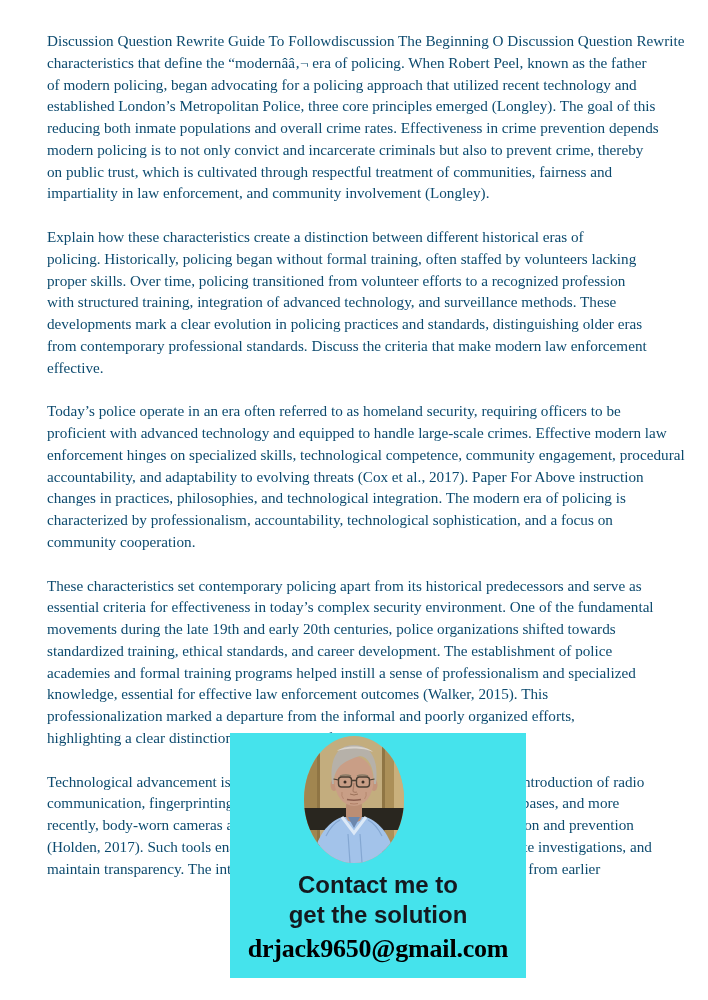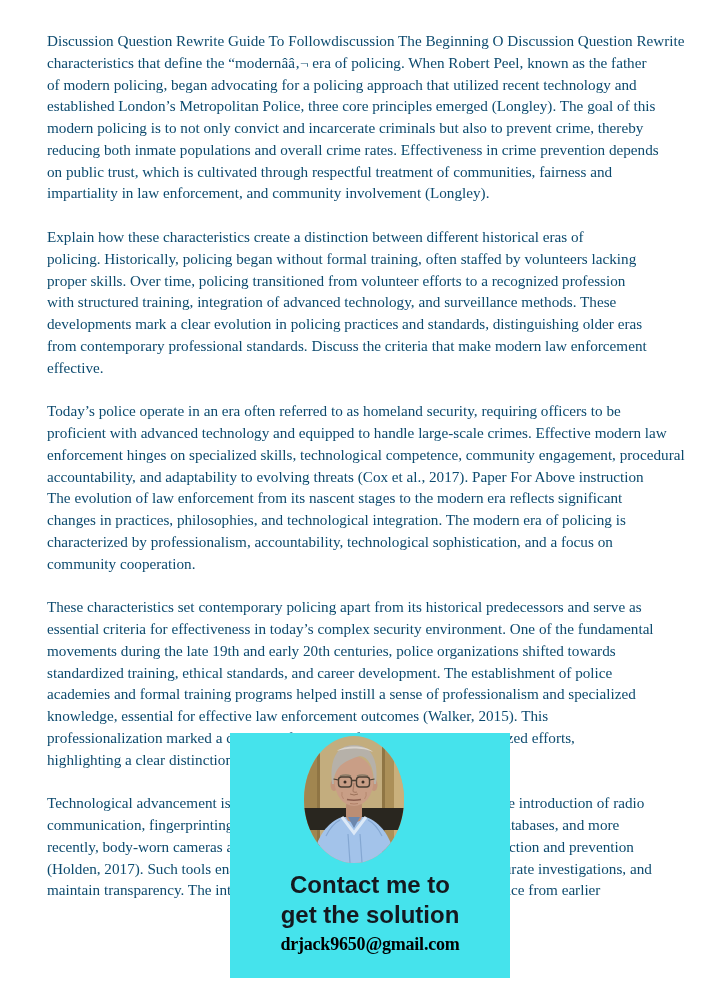--- a/index.html
+++ b/index.html
@@ -19,24 +19,23 @@
     font-size: 15.2px;
     line-height: 21.75px;
     color: #000000;
   }
   .para { margin: 0 0 22px 0; }
   .line { white-space: pre; }
   .ad-overlay {
     position: absolute;
     left: 230px;
     top: 733px;
-    width: 232px;
+    width: 296px;
     height: 245px;
     background: #45E3EC;
-    padding-left: 48px;
   }
   .ad-photo {
     position: absolute;
     left: 74px;
     top: 3px;
     width: 100px;
     height: 127px;
   }
   .ad-photo svg { display: block; width: 100%; height: 100%; }
   .ad-heading {
@@ -52,56 +51,55 @@
     color: #14191f;
   }
   .ad-email {
     position: absolute;
     top: 201px;
     left: 0;
     width: 100%;
     text-align: center;
     font-family: "Liberation Serif", serif;
     font-weight: 700;
-    font-size: 18px;
+    font-size: 26px;
     letter-spacing: -0.2px;
     color: #000000;
   }
 </style>
 </head>
 <body>
 
 <div class="page" style="background: rgb(255, 255, 255);">
 
   <div class="doc" id="document-text" style="color: #0c4a6e;">
       <div class="para">
         <div class="line">Discussion Question Rewrite Guide To Followdiscussion The Beginning O Discussion Question Rewrite</div>
         <div class="line">characteristics that define the “modernââ‚¬ era of policing. When Robert Peel, known as the father</div>
         <div class="line">of modern policing, began advocating for a policing approach that utilized recent technology and</div>
         <div class="line">established London’s Metropolitan Police, three core principles emerged (Longley). The goal of this</div>
+        <div class="line">reducing both inmate populations and overall crime rates. Effectiveness in crime prevention depends</div>
         <div class="line">modern policing is to not only convict and incarcerate criminals but also to prevent crime, thereby</div>
-        <div class="line">reducing both inmate populations and overall crime rates. Effectiveness in crime prevention depends</div>
         <div class="line">on public trust, which is cultivated through respectful treatment of communities, fairness and</div>
         <div class="line">impartiality in law enforcement, and community involvement (Longley).</div>
       </div>
       <div class="para">
         <div class="line">Explain how these characteristics create a distinction between different historical eras of</div>
         <div class="line">policing. Historically, policing began without formal training, often staffed by volunteers lacking</div>
         <div class="line">proper skills. Over time, policing transitioned from volunteer efforts to a recognized profession</div>
         <div class="line">with structured training, integration of advanced technology, and surveillance methods. These</div>
         <div class="line">developments mark a clear evolution in policing practices and standards, distinguishing older eras</div>
         <div class="line">from contemporary professional standards. Discuss the criteria that make modern law enforcement</div>
         <div class="line">effective.</div>
       </div>
       <div class="para">
         <div class="line">Today’s police operate in an era often referred to as homeland security, requiring officers to be</div>
         <div class="line">proficient with advanced technology and equipped to handle large-scale crimes. Effective modern law</div>
         <div class="line">enforcement hinges on specialized skills, technological competence, community engagement, procedural</div>
         <div class="line">accountability, and adaptability to evolving threats (Cox et al., 2017). Paper For Above instruction</div>
-        <div class="line">The evolution of law enforcement from its nascent stages to the modern era reflects significant</div>
         <div class="line">changes in practices, philosophies, and technological integration. The modern era of policing is</div>
         <div class="line">characterized by professionalism, accountability, technological sophistication, and a focus on</div>
         <div class="line">community cooperation.</div>
       </div>
       <div class="para">
         <div class="line">These characteristics set contemporary policing apart from its historical predecessors and serve as</div>
         <div class="line">essential criteria for effectiveness in today’s complex security environment. One of the fundamental</div>
         <div class="line">movements during the late 19th and early 20th centuries, police organizations shifted towards</div>
         <div class="line">standardized training, ethical standards, and career development. The establishment of police</div>
         <div class="line">academies and formal training programs helped instill a sense of professionalism and specialized</div>

